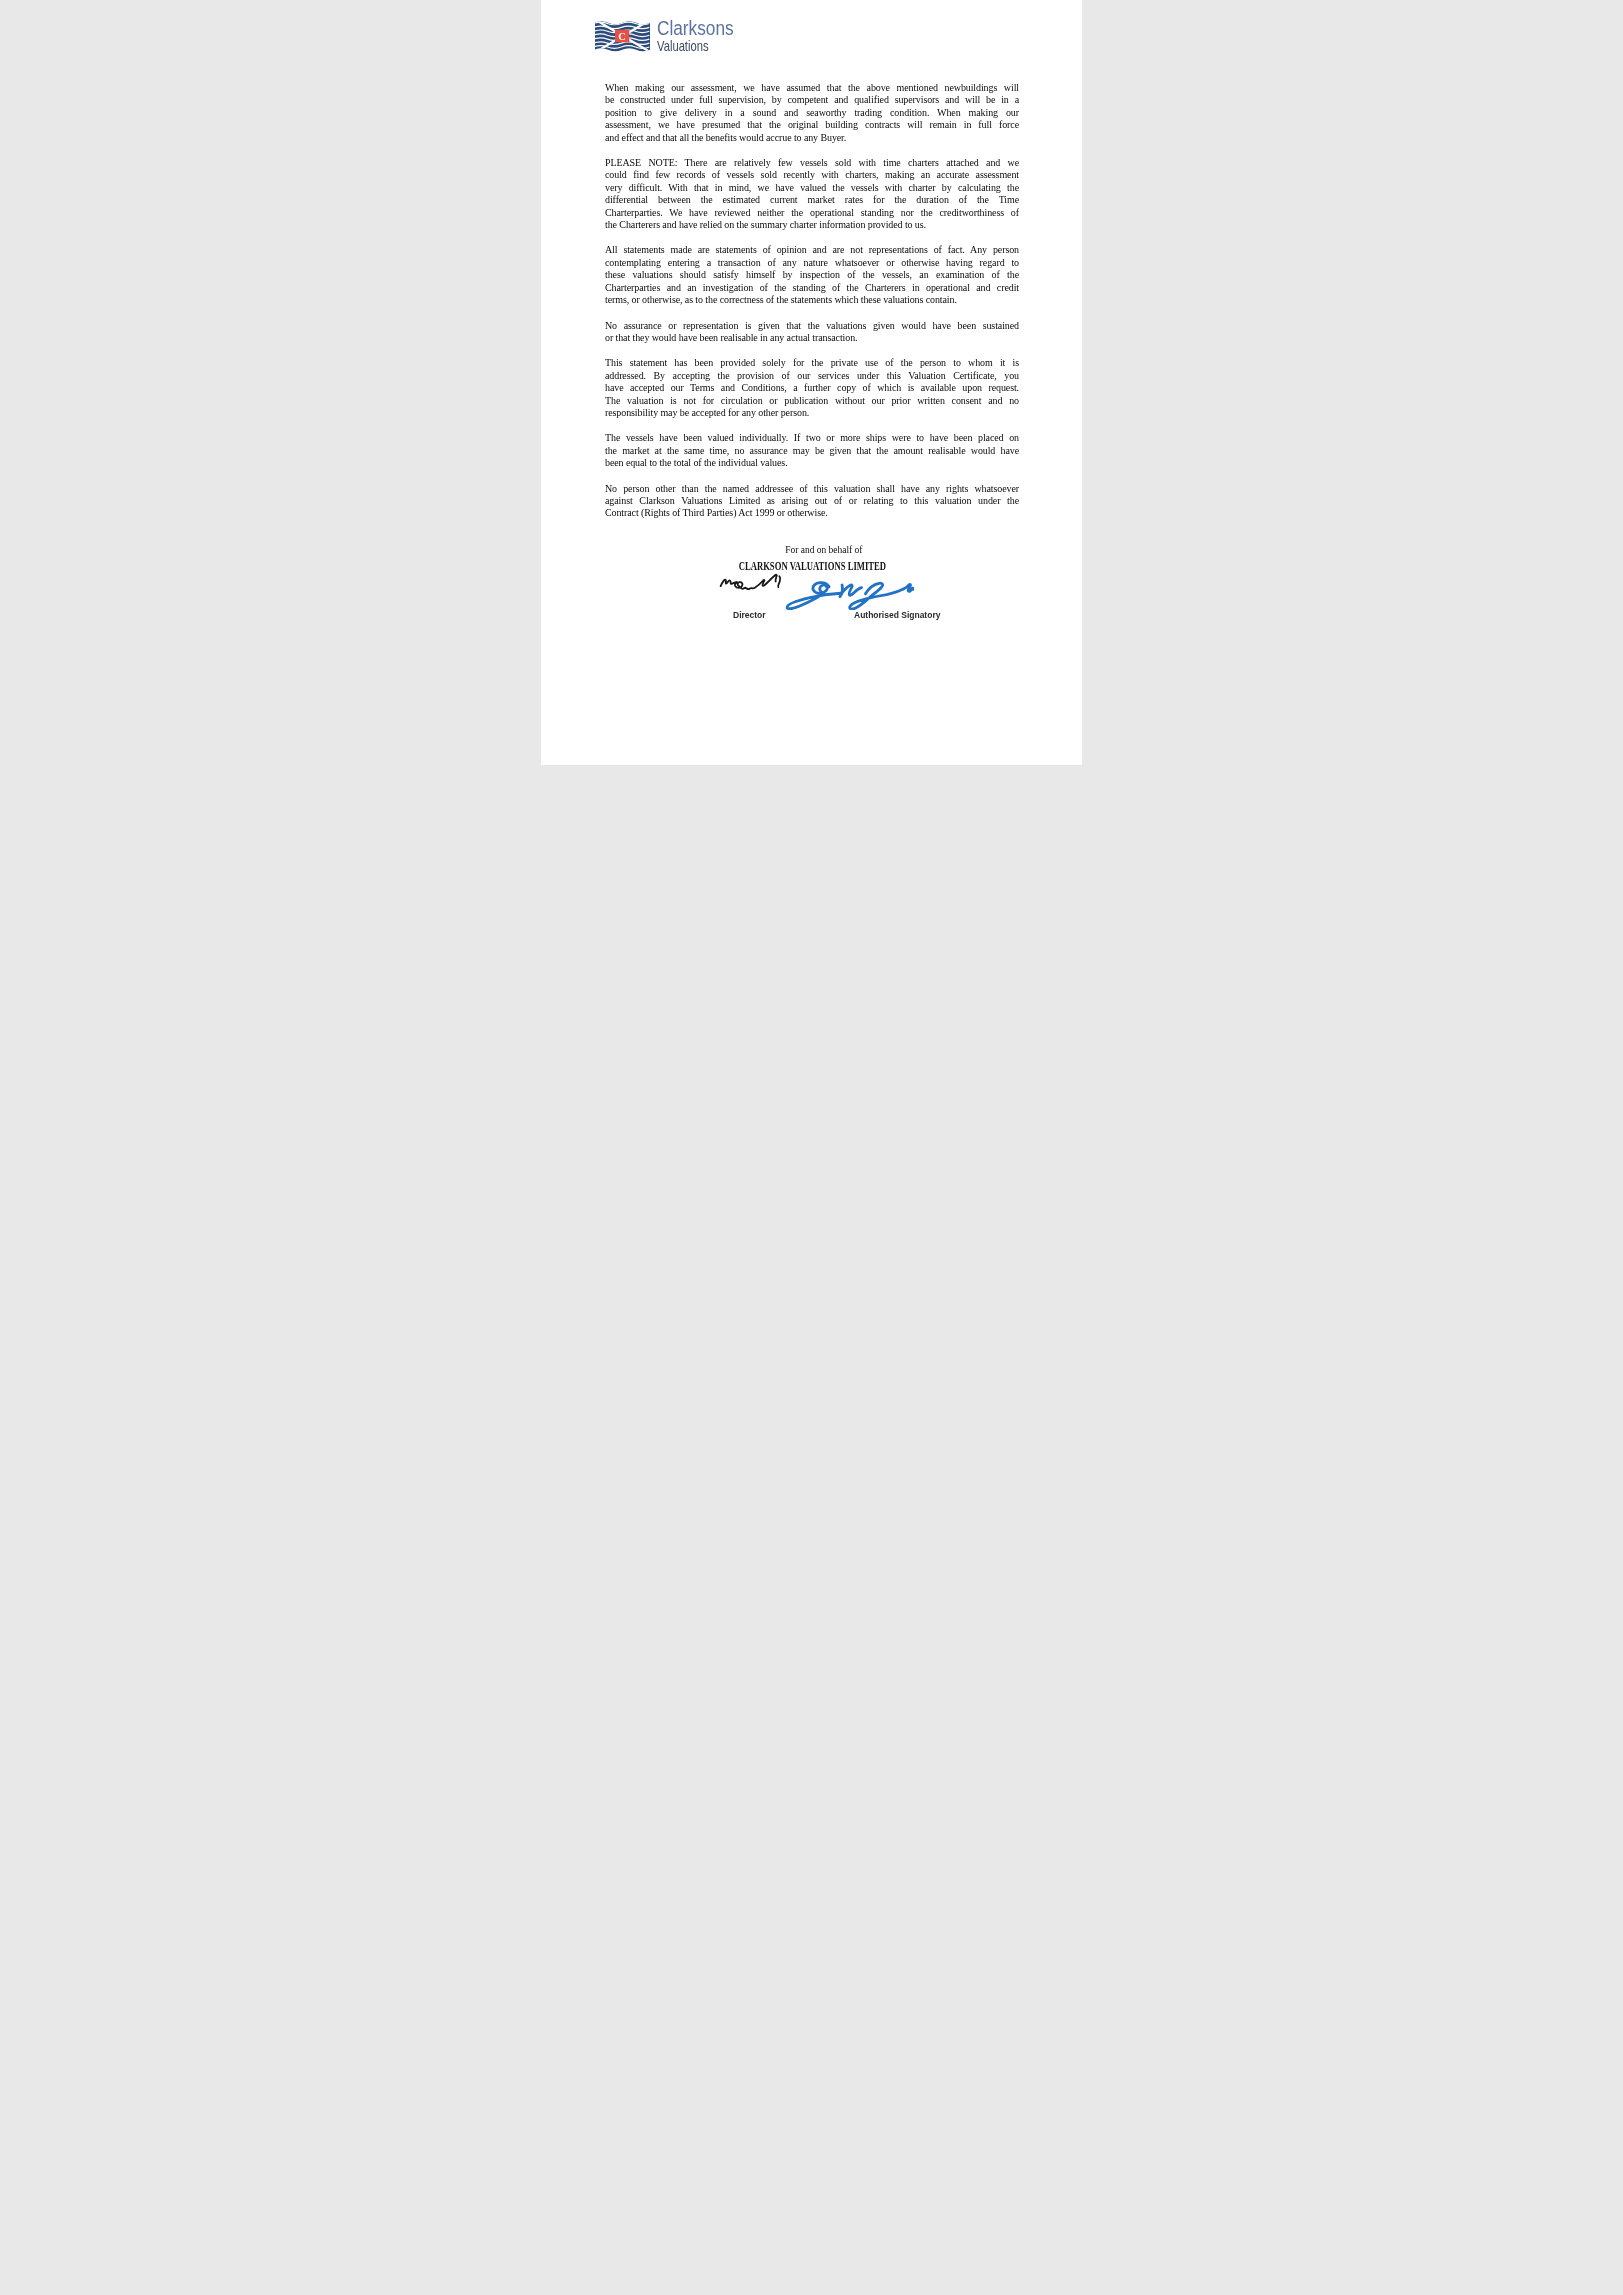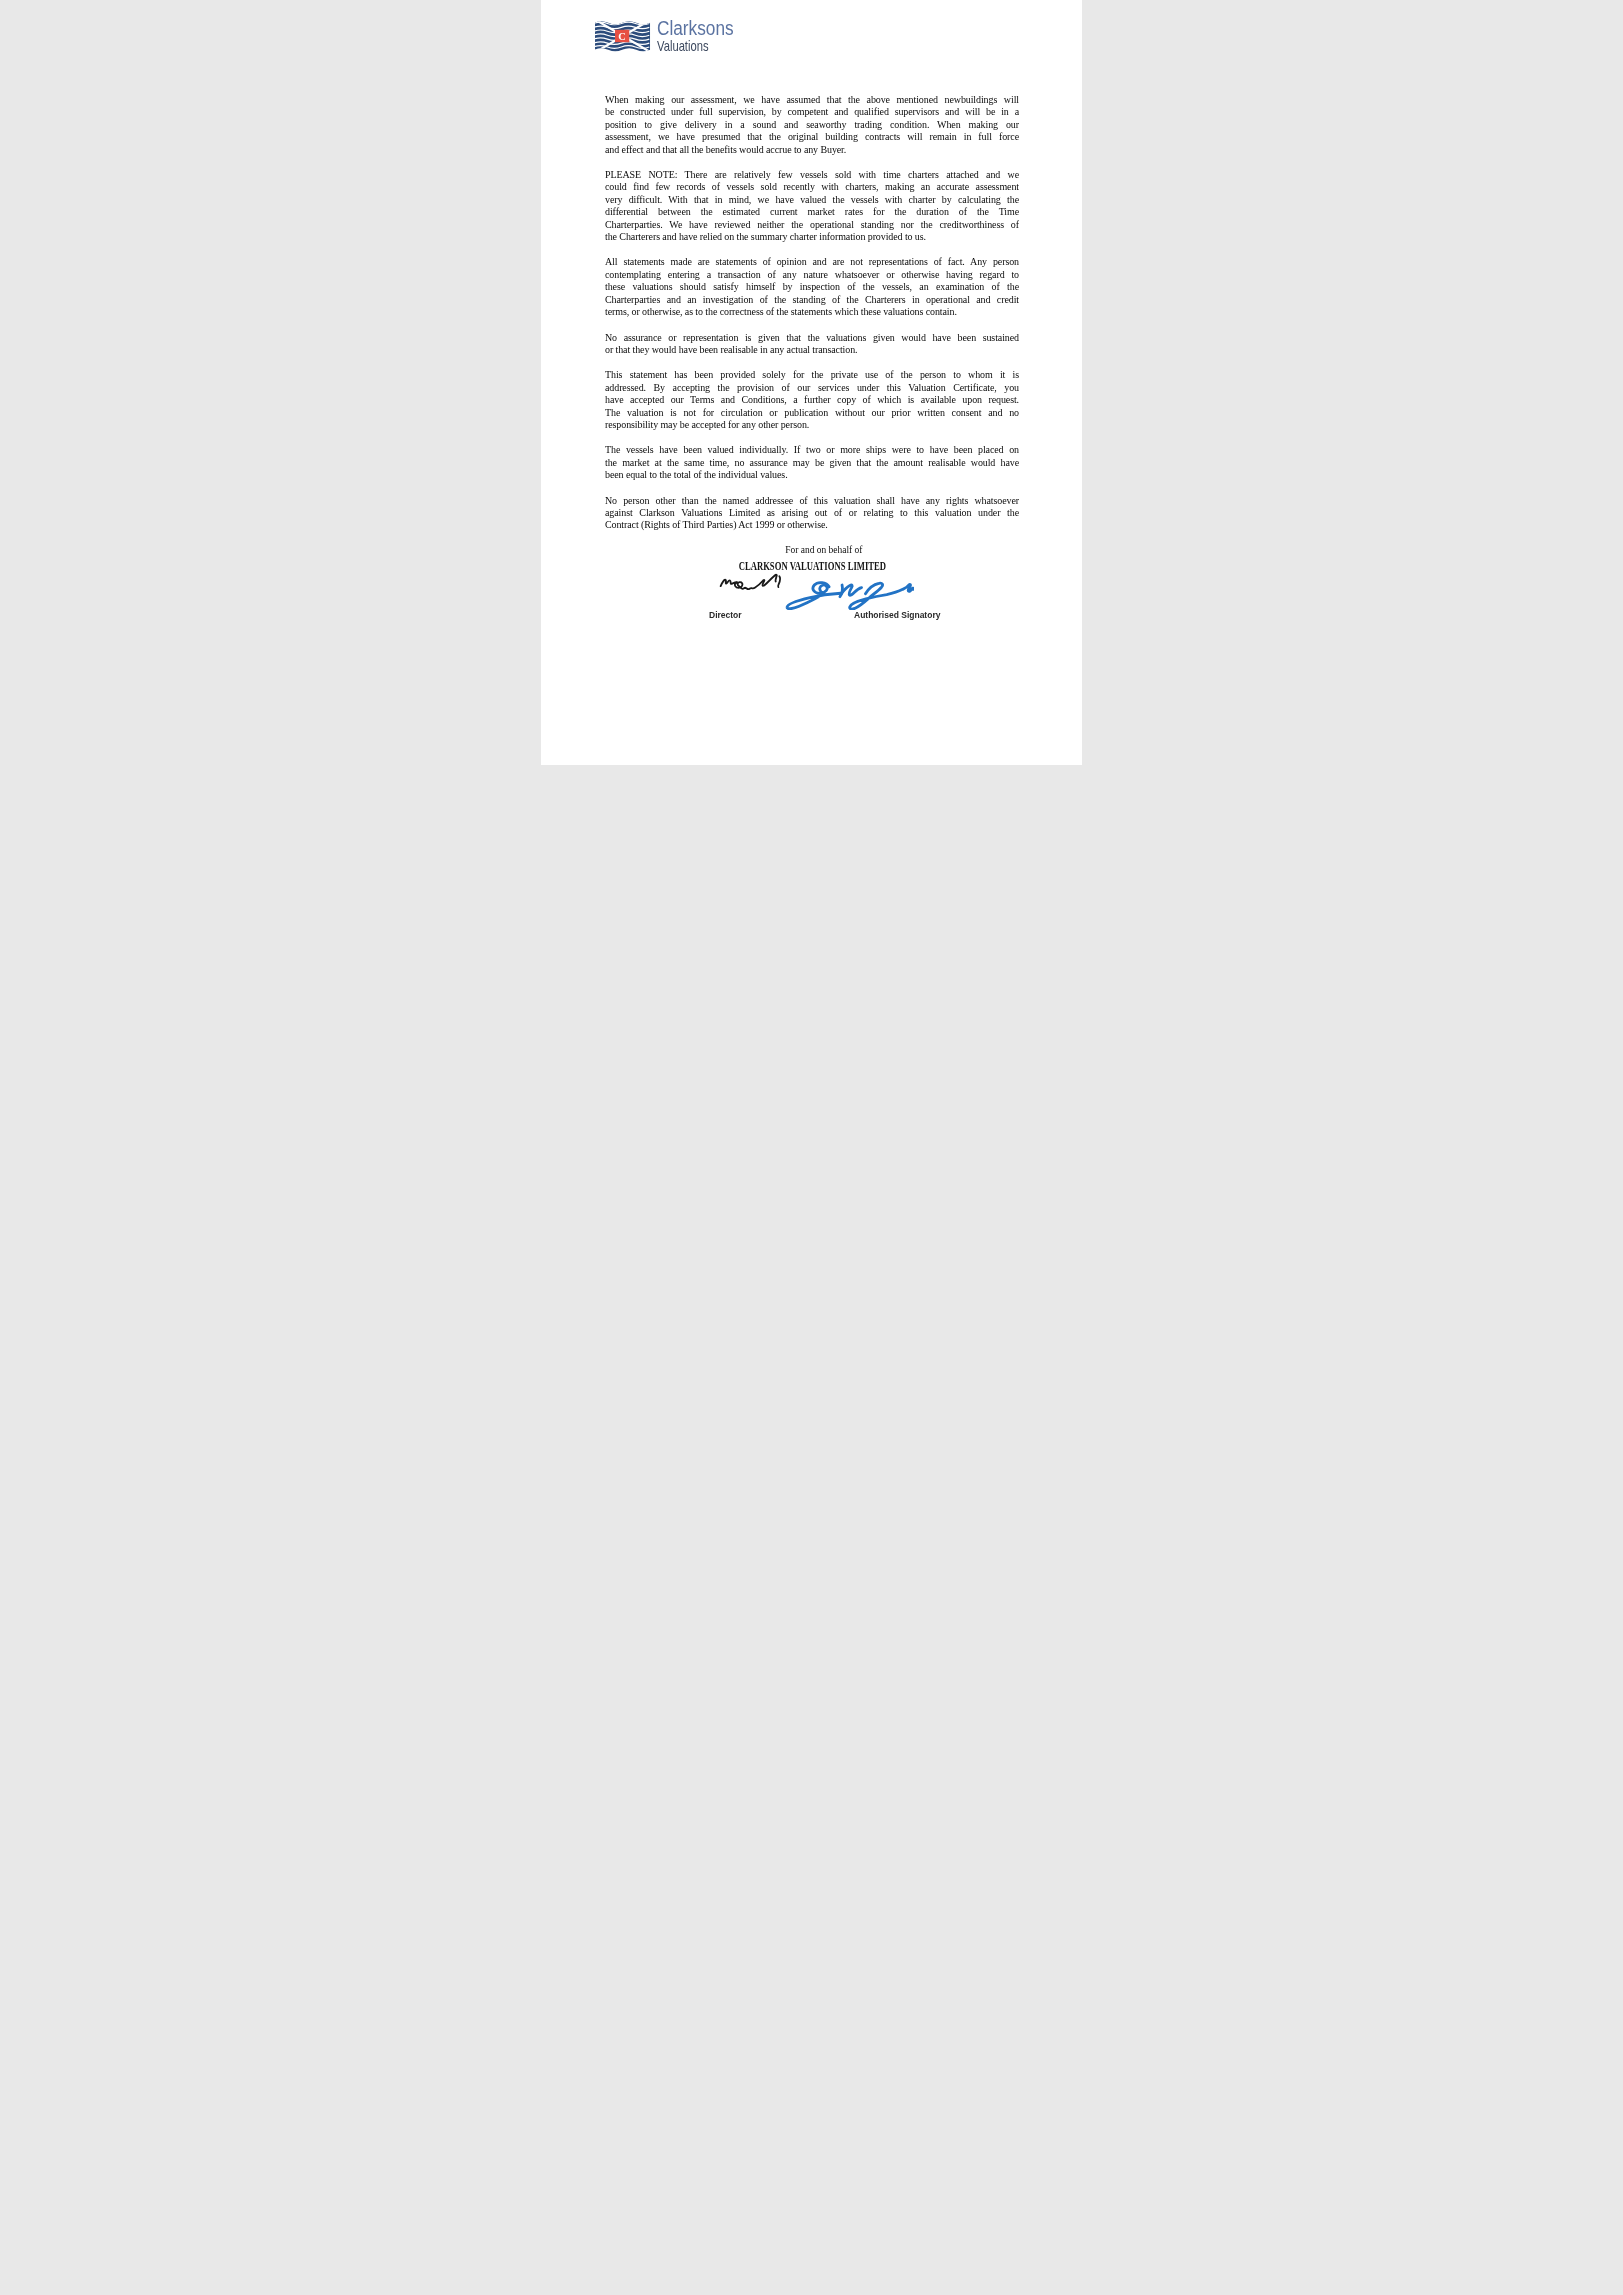--- a/index.html
+++ b/index.html
@@ -17,21 +17,21 @@
     font-weight:400;font-size:19.6px;line-height:22px;color:#5b73a1;
     transform:scaleX(.88);transform-origin:left top;white-space:nowrap;
   }
   .brand-sub{
     position:absolute;left:62px;top:20px;
     font-family:"Liberation Sans","DejaVu Sans",sans-serif;
     font-weight:400;font-size:14.4px;line-height:17px;color:#3c485e;
     transform:scaleX(.78);transform-origin:left top;white-space:nowrap;
   }
   
-  .content{position:absolute;left:64px;top:94px;width:414px;}
+  .content{position:absolute;left:64px;top:82px;width:414px;}
   .para{margin:0 0 13px 0;}
   .jline{
     font-size:10px;line-height:12.4px;letter-spacing:-0.1px;
     text-align:justify;text-align-last:justify;
     white-space:normal;overflow:hidden;
   }
   .jline.jlast{text-align-last:left;}
   
   .signoff{position:absolute;left:64px;top:518px;width:414px;height:247px;}
   .behalf{
@@ -45,21 +45,21 @@
     white-space:nowrap;
   }
   .company span{display:inline-block;transform:scaleX(.72);transform-origin:center;}
   .sig-black{position:absolute;left:114px;top:55px;width:67px;height:17.7px;}
   .sig-blue{position:absolute;left:179px;top:57px;width:130px;height:35px;}
   .sig-label{
     position:absolute;top:92px;
     font-family:"Liberation Sans","DejaVu Sans",sans-serif;
     font-weight:700;font-size:8.5px;line-height:10.5px;color:#2b2b2b;white-space:nowrap;
   }
-  .lbl-director{left:104px;}
+  .lbl-director{left:128px;}
   .lbl-auth{left:216px;margin-left:33px;}
 </style>
 </head>
 <body>
 
 <div class="page">
 
   <div class="logo">
     <svg class="flag" viewBox="0 0 255 165" aria-hidden="true">
       <defs>

